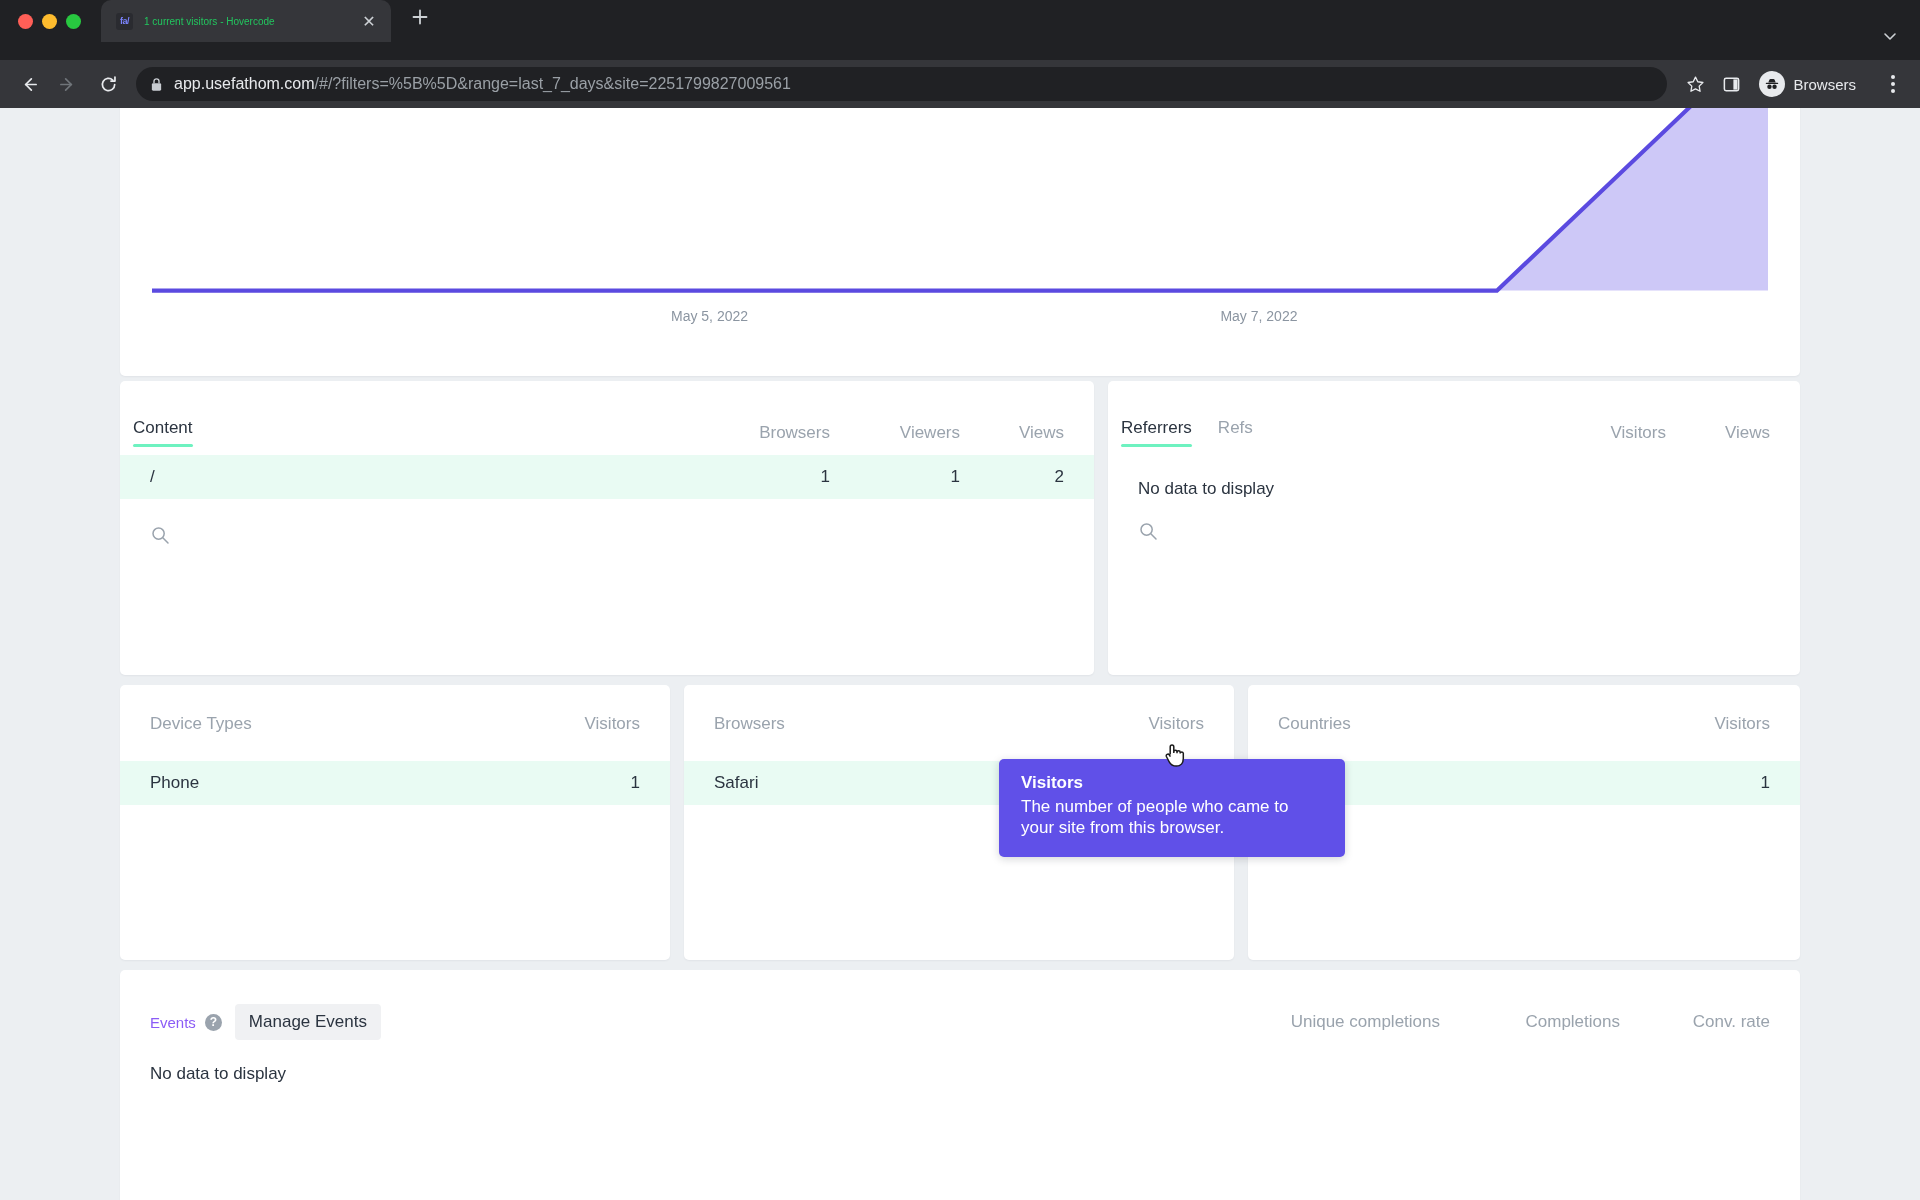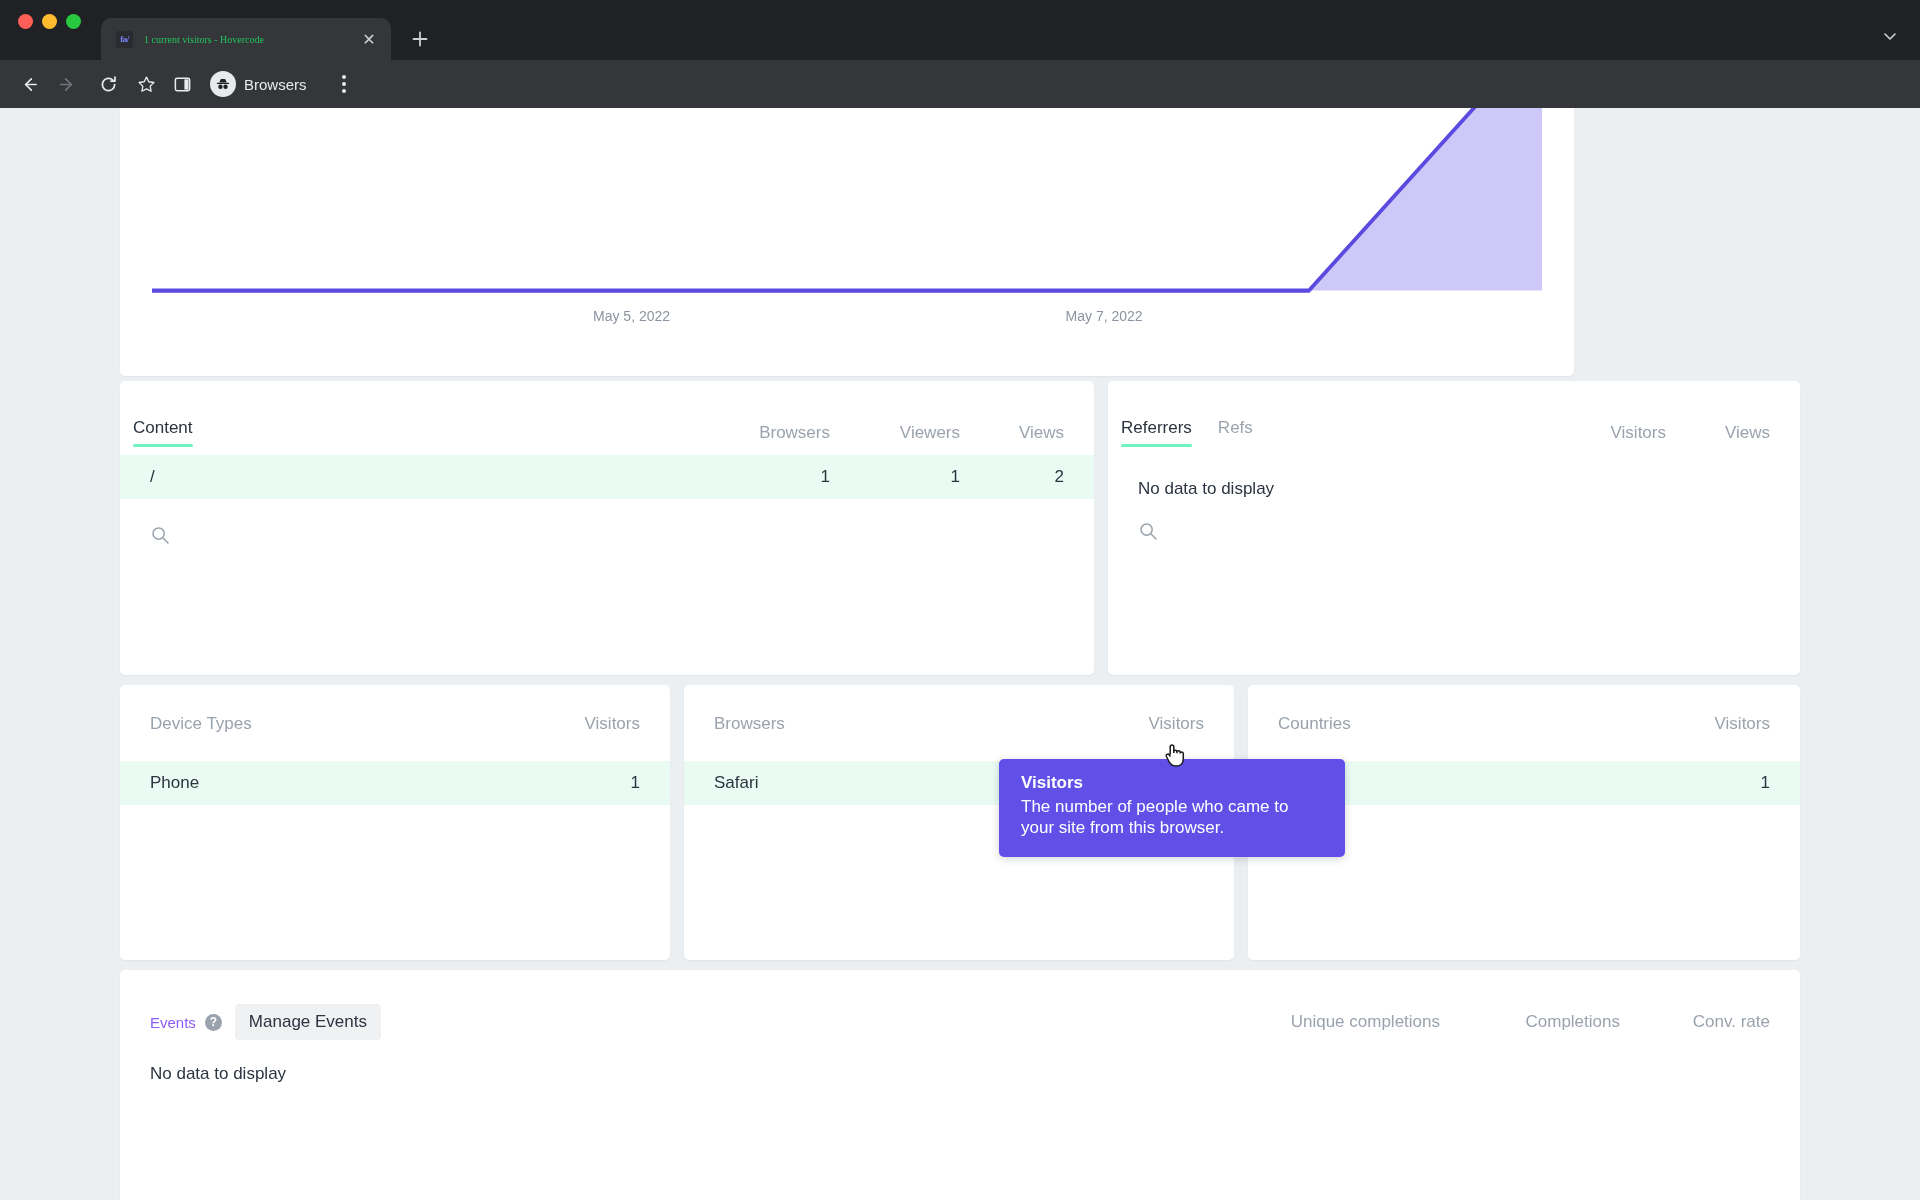--- a/index.html
+++ b/index.html
@@ -20,21 +20,21 @@
     align-items: flex-end;
     padding: 0 0 0 18px;
     position: relative;
   }
   .traffic { display: flex; align-items: center; gap: 9px; height: 60px; padding-bottom: 18px; }
   .dot { width: 15px; height: 15px; border-radius: 50%; }
   .dot.red { background: #ff5f57; }
   .dot.yellow { background: #febc2e; }
   .dot.green { background: #28c840; }
 
-  .tabstrip { display: flex; align-items: flex-end; height: 60px; margin-left: 20px; font-family: Liberation Serif, serif; }
+  .tabstrip { display: flex; height: 60px; margin-left: 20px; }
   .tab {
     background: #35363a;
     height: 42px;
     border-radius: 10px 10px 0 0;
     display: flex;
     align-items: center;
     gap: 11px;
     padding: 0 12px 0 15px;
     min-width: 290px;
     max-width: 290px;
@@ -148,21 +148,21 @@
     overflow: hidden;
   }
   .card {
     background: #ffffff;
     border-radius: 5px;
     box-shadow: 0 1px 2px rgba(16,24,40,.05);
     position: absolute;
   }
 
   
-  #chart-card { left: 120px; top: -86px; width: 1454px; height: 354px; }
+  #chart-card { left: 120px; top: -86px; width: 1680px; height: 354px; }
   .chart-area { position: absolute; left: 32px; top: 0; right: 32px; bottom: 78px; }
   .chart-svg { display: block; width: 100%; height: 100%; }
   .chart-xlabels { position: absolute; left: 32px; right: 32px; bottom: 48px; height: 20px; }
   .chart-xlabel {
     position: absolute;
     font-size: 14px; color: #8b95a1;
     transform: translateX(-50%);
     white-space: nowrap;
   }
 
@@ -336,20 +336,29 @@
           <path d="M13 10H2" stroke="currentColor" stroke-width="1.8" stroke-linecap="round"></path>
         </svg>
     </div>
     <div class="nav-btn">
       <svg width="19" height="19" viewBox="0 0 20 20">
           <path d="M16.5 10a6.5 6.5 0 1 1-2-4.7" stroke="currentColor" stroke-width="1.8" fill="none" stroke-linecap="round"></path>
           <path d="M16.8 2.2v4.2h-4.2" stroke="currentColor" stroke-width="1.8" fill="none" stroke-linecap="round" stroke-linejoin="round"></path>
         </svg>
     </div>
 
+    <div class="omnibox">
+      <svg class="lock" viewBox="0 0 14 16">
+        <rect x="2" y="6.6" width="10" height="8" rx="1.4" fill="#c9cdd2"></rect>
+        <path d="M4.3 6.6V4.6a2.7 2.7 0 0 1 5.4 0v2" stroke="#c9cdd2" stroke-width="1.5" fill="none"></path>
+      </svg>
+      <span class="url">
+        <span class="host">app.usefathom.com</span><span class="path">/#/?filters=%5B%5D&amp;range=last_7_days&amp;site=2251799827009561</span>
+      </span>
+    </div>
 
     <div class="tb-icon">
       <svg width="19" height="19" viewBox="0 0 20 20">
           <path d="M10 2.2l2.4 4.9 5.4.8-3.9 3.8.9 5.4-4.8-2.5-4.8 2.5.9-5.4L2.2 7.9l5.4-.8z" stroke="currentColor" stroke-width="1.4" fill="none" stroke-linejoin="round"></path>
         </svg>
     </div>
     <div class="tb-icon">
       <svg width="19" height="19" viewBox="0 0 20 20">
           <rect x="2.5" y="3.5" width="15" height="13" rx="1.8" stroke="currentColor" stroke-width="1.6" fill="none"></rect>
           <rect x="12" y="4.6" width="4.3" height="10.8" fill="currentColor"></rect>

